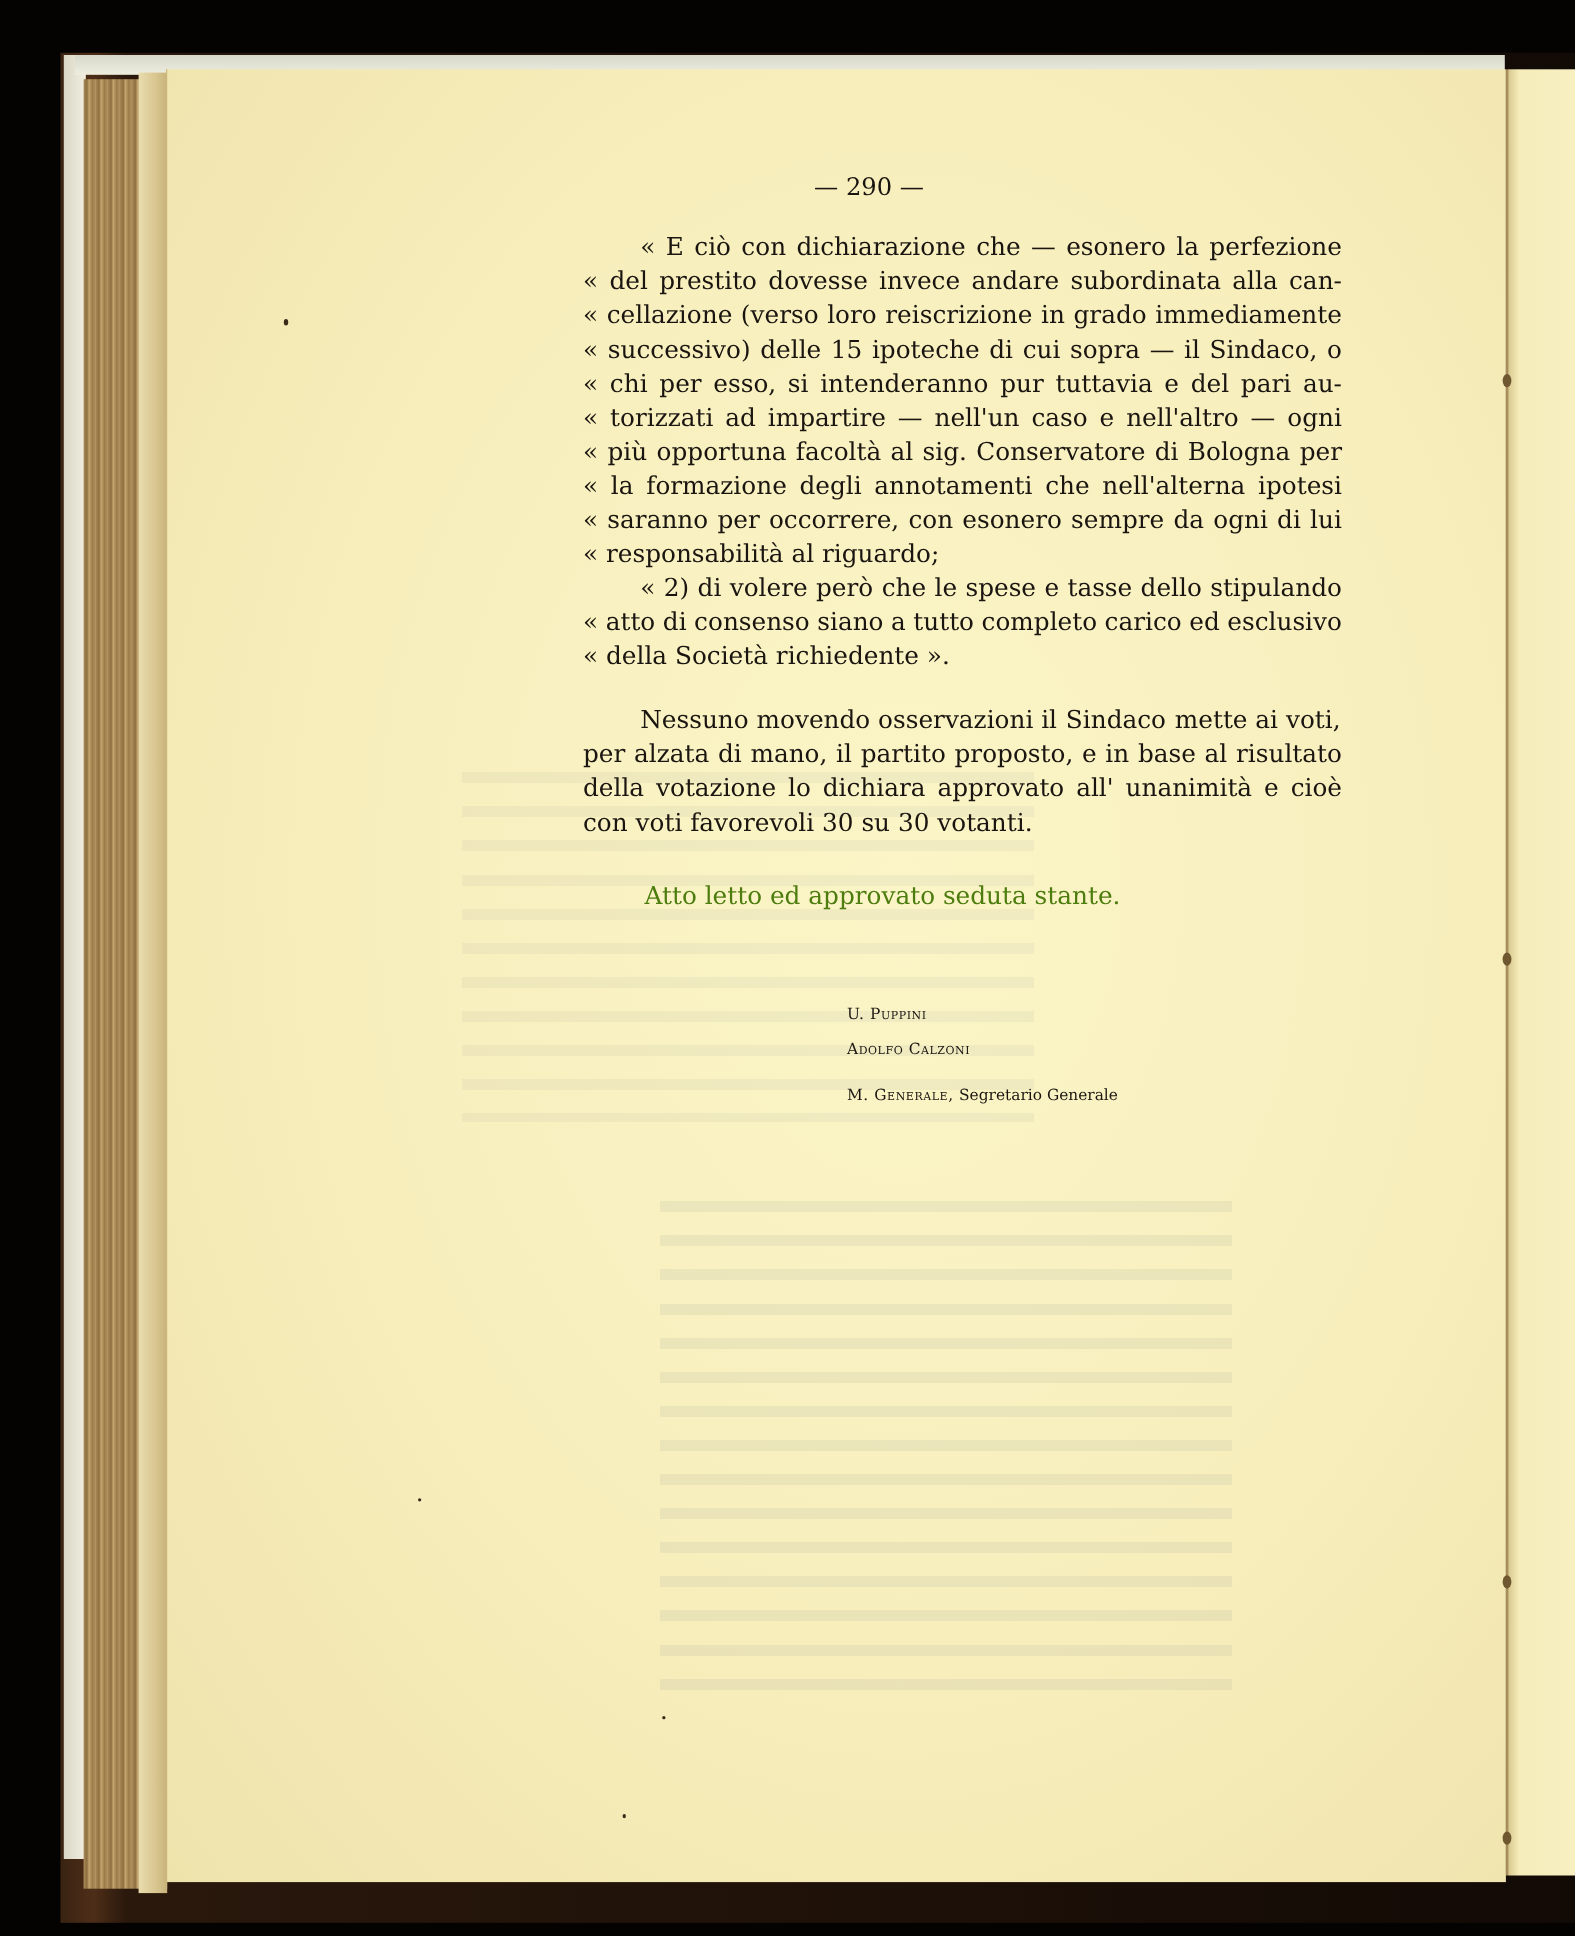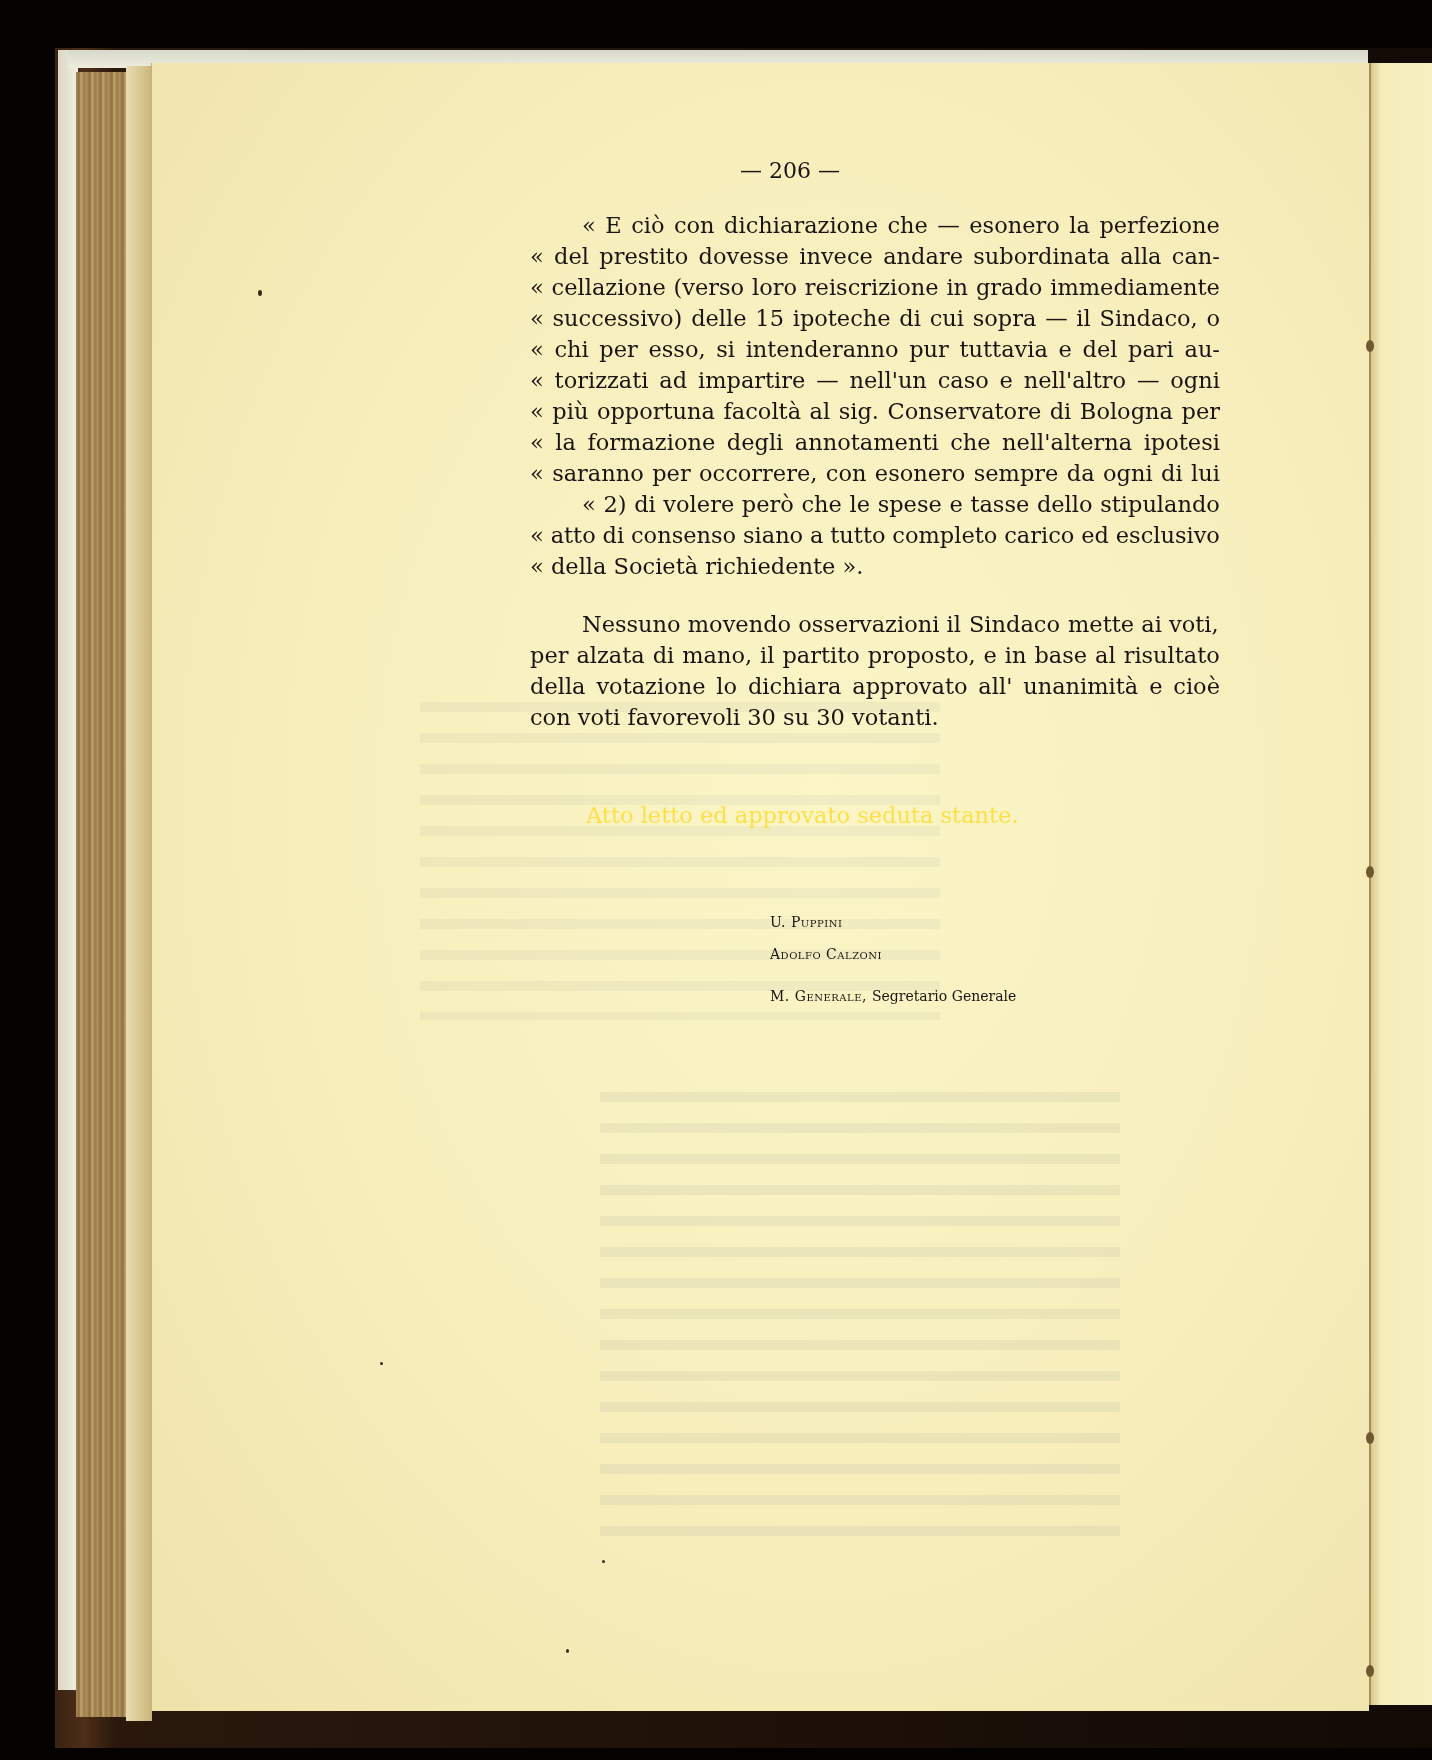--- a/index.html
+++ b/index.html
@@ -57,21 +57,21 @@
     color: #1a1510; font-size: 22px;
   }
   .line { white-space: nowrap; display: flex; justify-content: space-between; }
   .line.last { justify-content: flex-start; }
   .line span.word { display: inline-block; }
   .indent { padding-left: 52px; }
   .para-gap { height: 27px; }
   .bold { font-weight: normal; }
   .sig { position: absolute; left: 770px; color: #1a1510; font-size: 14px; line-height: 32px; font-variant: small-caps; letter-spacing: 0.5px; }
   .sig .role { font-variant: normal; letter-spacing: 0; }
-  .closing { position: absolute; left: 586px; top: 802px; color: #fde047; font-size: 22.5px; }
+  .closing { position: absolute; left: 586px; top: 802px; color: #4d7c0f; font-size: 22.5px; }
   .speck { position: absolute; background: #3a2a1a; border-radius: 50%; }
 </style>
 </head>
 <body>
 
 <div class="cover"></div>
 <div class="endpaper"></div>
 <div class="top-strip"></div>
 <div class="page-stack"></div>
 <div class="page-stack-light"></div>
@@ -79,21 +79,21 @@
 <div class="page"></div>
 <div class="next-page"></div>
 <div class="gutter-mark" style="top:340px"></div>
 <div class="gutter-mark" style="top:866px"></div>
 <div class="gutter-mark" style="top:1432px"></div>
 <div class="gutter-mark" style="top:1665px"></div>
 
 <div class="show-through" style="left:600px; top:1080px; width:520px; height:470px; background: repeating-linear-gradient(180deg, transparent 0 12px, rgba(120,130,140,0.10) 12px 22px, transparent 22px 31px);"></div>
 <div class="show-through" style="left:420px; top:690px; width:520px; height:330px; background: repeating-linear-gradient(180deg, transparent 0 12px, rgba(120,130,140,0.08) 12px 22px, transparent 22px 31px);"></div>
 
-<div class="page-number">— 206 —</div>
+<div class="page-number">— 290 —</div>
 
 <div class="text-block" style="top:210px;">
   <div>
     <div class="line indent">
         <span class="word">«</span>
         <span class="word">E</span>
         <span class="word">ciò</span>
         <span class="word">con</span>
         <span class="word">dichiarazione</span>
         <span class="word">che</span>
@@ -192,20 +192,21 @@
         <span class="word">per</span>
         <span class="word">occorrere,</span>
         <span class="word">con</span>
         <span class="word">esonero</span>
         <span class="word">sempre</span>
         <span class="word">da</span>
         <span class="word">ogni</span>
         <span class="word">di</span>
         <span class="word">lui</span>
       </div>
+    <div class="line last">« responsabilità al riguardo;</div>
   </div>
   <div>
     <div class="line indent">
         <span class="word">«</span>
         <span class="word">2)</span>
         <span class="word">di</span>
         <span class="word">volere</span>
         <span class="word">però</span>
         <span class="word">che</span>
         <span class="word">le</span>

